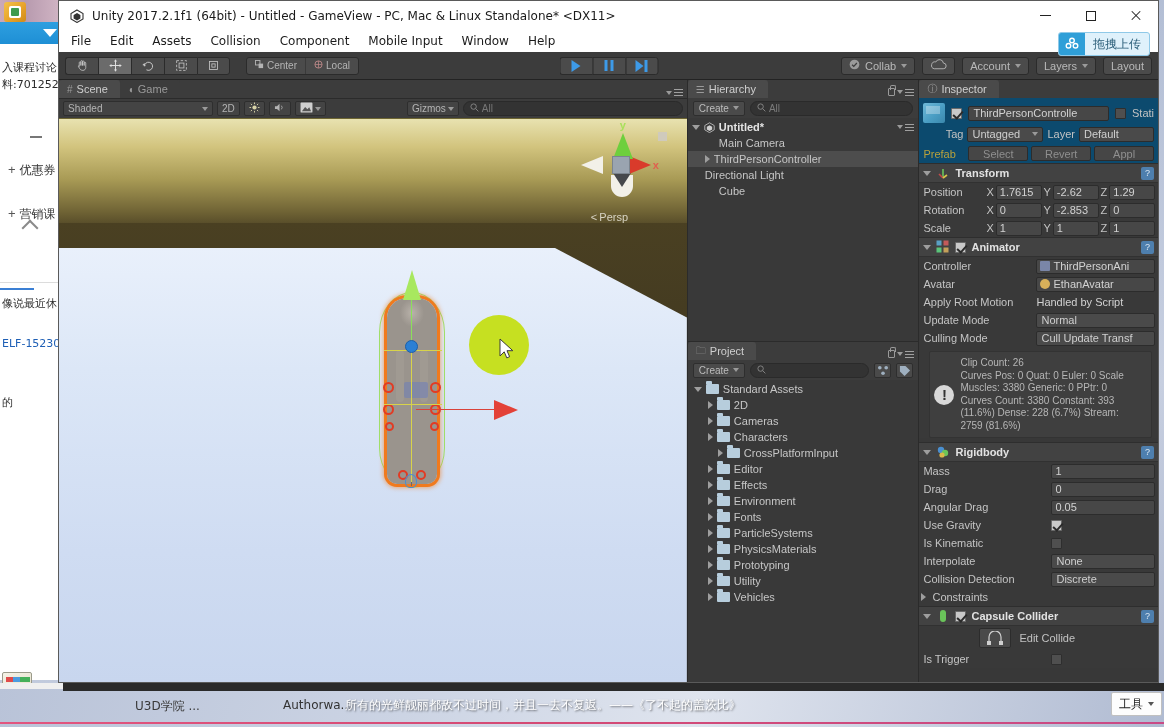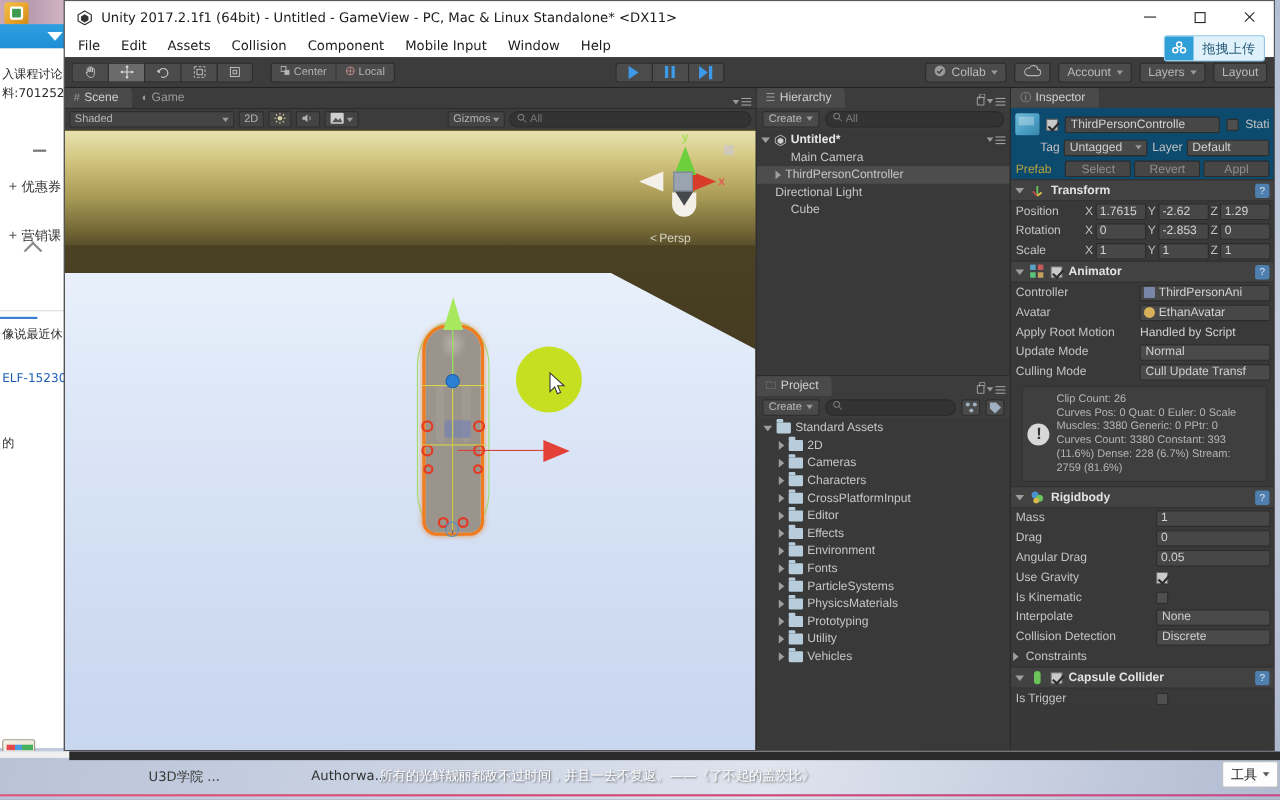--- a/index.html
+++ b/index.html
@@ -1010,21 +1010,21 @@
             <div class="trow" style="padding-left:20px">
               <span class="tri-r"></span>
               <span class="folder"></span>
               <span>Cameras</span>
             </div>
             <div class="trow" style="padding-left:20px">
               <span class="tri-r"></span>
               <span class="folder"></span>
               <span>Characters</span>
             </div>
-            <div class="trow" style="padding-left:20px">
+            <div class="trow" style="padding-left:30px">
               <span class="tri-r"></span>
               <span class="folder"></span>
               <span>CrossPlatformInput</span>
             </div>
             <div class="trow" style="padding-left:20px">
               <span class="tri-r"></span>
               <span class="folder"></span>
               <span>Editor</span>
             </div>
             <div class="trow" style="padding-left:20px">
@@ -1267,20 +1267,30 @@
             <div class="comp-head">
               <span class="tri-d"></span>
               <span class="comp-ic">
                 <svg width="14" height="14" viewBox="0 0 14 14">
                     <rect x="4" y="1" width="6" height="12" rx="3" fill="#6ac45a"></rect>
                   </svg>
               </span>
               <span class="chk on"></span>
               <span class="comp-title">Capsule Collider</span>
               <span class="help-ic">?</span>
+            </div>
+            <div class="edit-coll-row">
+              <span class="edit-coll-btn">
+                <svg width="16" height="14" viewBox="0 0 16 14">
+                    <path d="M2 11V6a6 6 0 0 1 12 0v5" fill="none" stroke="#cfcfcf" stroke-width="1.2"></path>
+                    <rect x="0" y="10" width="4" height="4" fill="#cfcfcf"></rect>
+                    <rect x="12" y="10" width="4" height="4" fill="#cfcfcf"></rect>
+                  </svg>
+              </span>
+              <span class="lbl-sm">Edit Collide</span>
             </div>
             <div class="frow">
               <span class="fname" style="width:125px">Is Trigger</span>
               <span class="chk off"></span>
             </div>
           </div>
 
         </div>
       </div>
 

